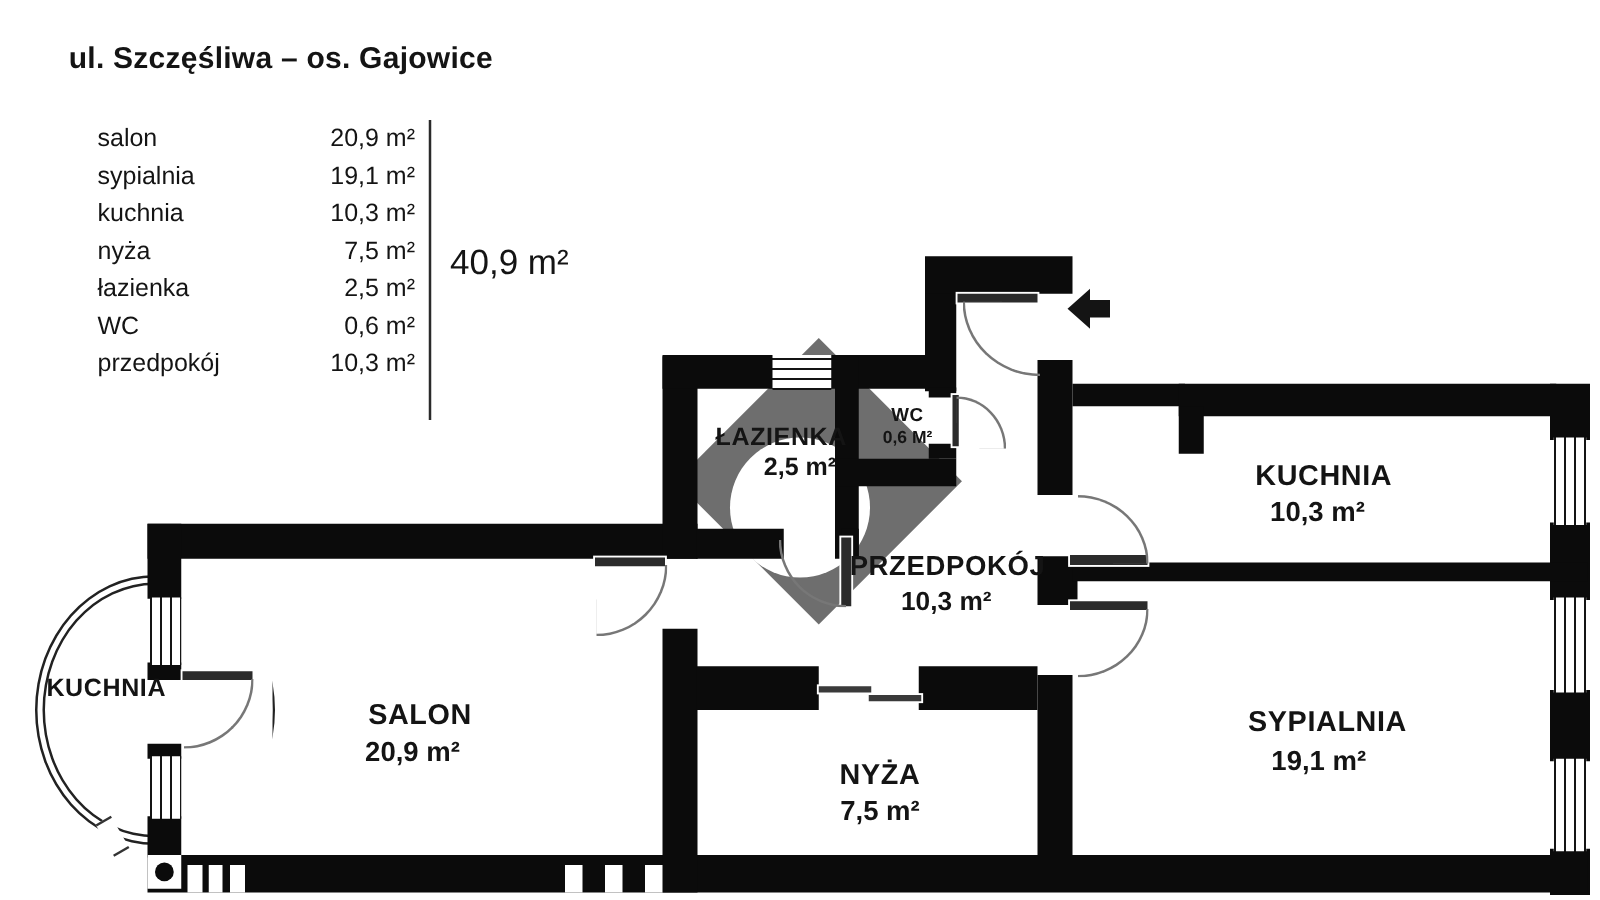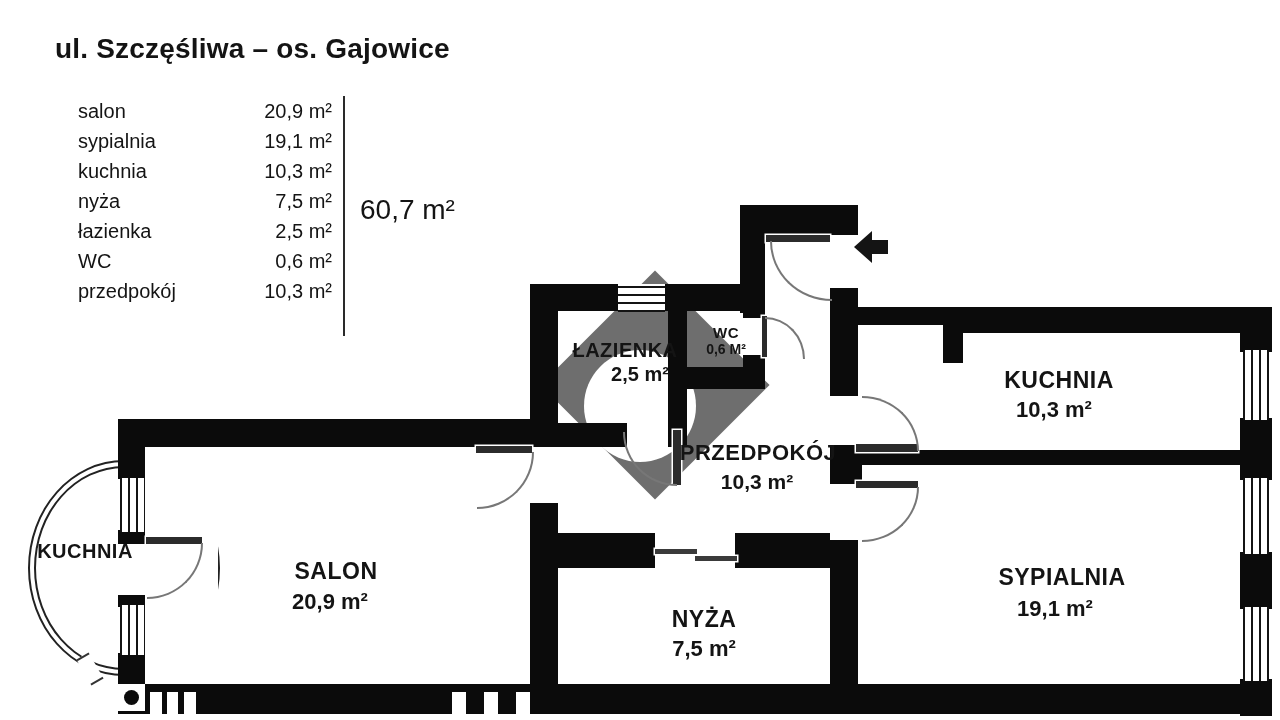--- a/index.html
+++ b/index.html
@@ -15,21 +15,21 @@
   
   .arc{position:absolute;border:0 solid #777;}
   .arc.bl{border-left-width:2px;border-bottom-width:2px;border-bottom-left-radius:100% 100%;}
   .arc.br{border-right-width:2px;border-bottom-width:2px;border-bottom-right-radius:100% 100%;}
   .arc.tr{border-top-width:2px;border-right-width:2px;border-top-right-radius:100% 100%;}
   
   .lbl{position:absolute;transform:translateX(-50%);font-weight:bold;white-space:nowrap;
        color:#141414;letter-spacing:.5px;}
   .area-lbl{position:absolute;transform:translateX(-50%);font-weight:bold;white-space:nowrap;color:#141414;}
   
-  #title{position:absolute;left:55px;top:33px;font-size:28px;font-weight:bold;letter-spacing:.2px;}
+  #title{position:absolute;left:55px;top:33px;font-size:24px;font-weight:bold;letter-spacing:.2px;}
   #legend{position:absolute;left:78px;top:96px;width:254px;font-size:20px;}
   .leg-row{display:flex;justify-content:space-between;height:30px;line-height:30px;}
   #legend-divider{position:absolute;left:343px;top:96px;width:2px;height:240px;background:#2a2a2a;}
   #total-area{position:absolute;left:360px;top:194px;font-size:28px;}
   
   .ellipse{position:absolute;border:2px solid #222;border-radius:50%;background:transparent;}
   
   #wm-diamond{position:absolute;left:574px;top:304px;width:162px;height:162px;background:#4a4a4a;
               opacity:.8;transform:rotate(45deg);}
   #wm-circle{position:absolute;left:584px;top:350px;width:112px;height:112px;border-radius:50%;background:#fff;}
@@ -76,21 +76,21 @@
     <div class="leg-row">
         <span>WC</span>
         <span>0,6 m²</span>
       </div>
     <div class="leg-row">
         <span>przedpokój</span>
         <span>10,3 m²</span>
       </div>
   </div>
   <div id="legend-divider"></div>
-  <div id="total-area">60,7 m²</div>
+  <div id="total-area">40,9 m²</div>
 
   <div class="ellipse" style="left:28px;top:460px;width:188px;height:212px;"></div>
   <div class="ellipse" style="left:34px;top:466px;width:176px;height:200px;"></div>
   <div class="abs" style="left:122px;top:455px;width:96px;height:224px;background:#fff;"></div>
 
   <div id="wm-diamond"></div>
   <div id="wm-circle"></div>
 
   <div class="wall" style="left:118px;top:419px;width:440px;height:28px;"></div>
 

